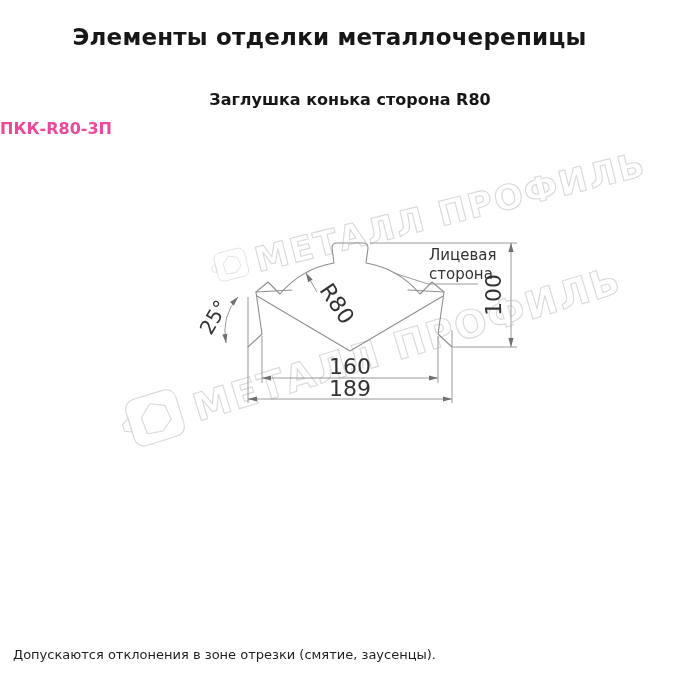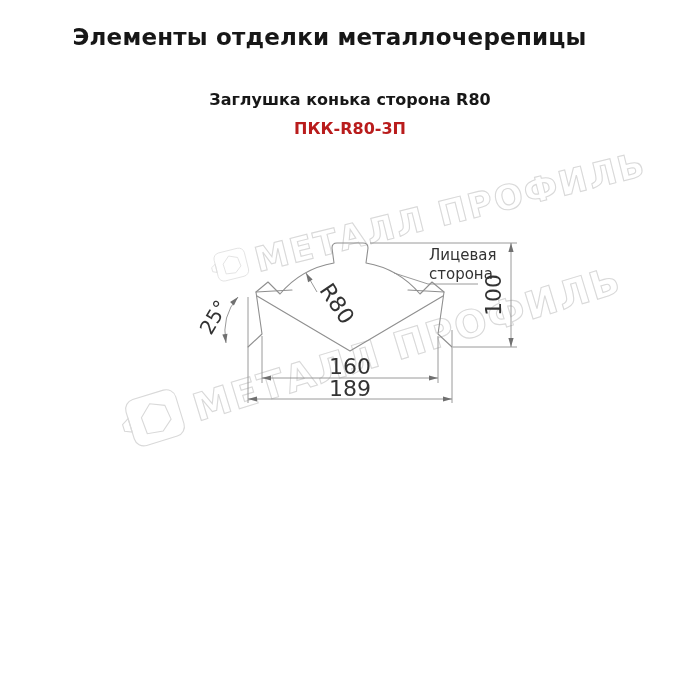--- a/index.html
+++ b/index.html
@@ -9,22 +9,22 @@
   }
   .page-title{
     position:absolute;top:24px;left:0;width:659px;text-align:center;
     font-size:23px;font-weight:bold;letter-spacing:.2px;color:#171717;
   }
   .drawing-subtitle{
     position:absolute;top:90px;left:0;width:700px;text-align:center;
     font-size:16px;font-weight:bold;color:#171717;
   }
   .product-code{
-    position:absolute;top:119px;left:0;width:700px;text-align:center;
-    font-size:16px;font-weight:bold;color:#b91c1c;
+    position:absolute;top:119px;left:0;width:700px;text-align:left;
+    font-size:16px;font-weight:bold;color:#ec4899;
   }
   .drawing-svg{position:absolute;top:0;left:0;}
   .footer-notes{
     position:absolute;left:13px;top:646px;font-size:13px;line-height:17px;color:#1f1f1f;
   }
 </style>
 </head>
 <body>
 
 <div class="page-title">Элементы отделки металлочерепицы</div>
@@ -92,13 +92,14 @@
     <text x="350" y="396" text-anchor="middle">189</text>
     <text transform="translate(501,295) rotate(-90)" text-anchor="middle">100</text>
     <text transform="translate(317,291) rotate(56)" text-anchor="start" y="-2">R80</text>
     <text transform="translate(211,336) rotate(-60)" text-anchor="start" font-size="20">25°</text>
     <text x="429" y="260" text-anchor="start" font-size="15">Лицевая</text>
     <text x="429" y="279" text-anchor="start" font-size="15">сторона</text>
   </g>
 </svg>
 
 <div class="footer-notes">
+  <div>Допускаются отклонения в зоне отрезки (смятие, заусенцы).</div>
 </div>
 
 </body></html>

